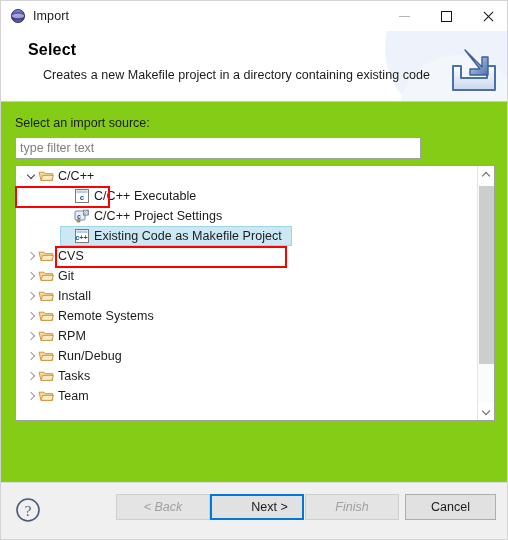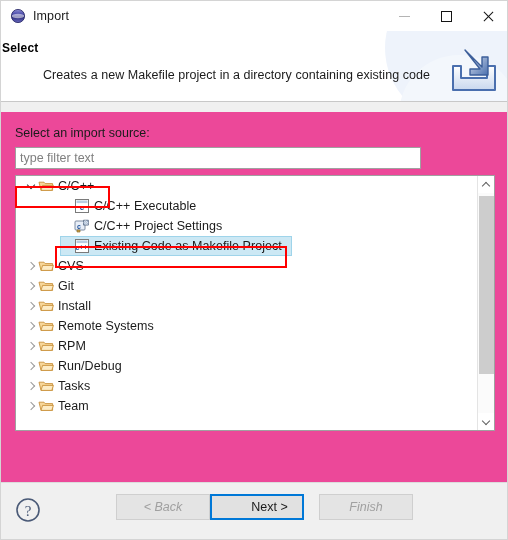--- a/index.html
+++ b/index.html
@@ -93,22 +93,22 @@
     left: 0; top: 30px;
     width: 508px;
     height: 71px;
     background: #ffffff;
     border-bottom: 1px solid #c8c8c8;
     box-sizing: border-box;
     overflow: hidden;
   }
   #header-title {
     position: absolute;
-    left: 1px; top: 10px;
-    font-size: 12px;
+    left: 27px; top: 10px;
+    font-size: 16px;
     font-weight: bold;
     color: #000000;
     letter-spacing: .2px;
   }
   #header-desc {
     position: absolute;
     left: 14px; top: 37px;
     font-size: 12.5px;
     color: #1b1b1b;
     letter-spacing: .05px;
@@ -135,22 +135,21 @@
     right: 9px; top: 13px;
     width: 52px; height: 52px;
   }
 
   
   #body {
     position: absolute;
     left: 0; top: 101px;
     width: 508px;
     height: 380px;
-    background: #ec4899;
-    margin-top: 10px;
+    background: #84cc16;
   }
   #source-label {
     position: absolute;
     left: 14px; top: 14px;
     font-size: 12.5px;
     color: #1b1b1b;
   }
   #filter-input {
     position: absolute;
     left: 14px; top: 35px;
@@ -338,21 +337,21 @@
   }
   .btn.disabled { color: #a0a0a0; background: #e4e4e4; border-color: #cfcfcf; font-style: italic; }
   .btn.default {
     border: 2px solid #0078d7;
     background: #e1e1e1;
     line-height: 22px;
     padding-left: 25px;
   }
   #btn-back   { left: 115px; width: 94px; }
   #btn-next   { left: 209px; width: 94px; }
-  #btn-finish { left: 318px; width: 94px; }
+  #btn-finish { left: 304px; width: 94px; }
   #btn-cancel { left: 404px; width: 91px; }
 
   
   #watermark {
     position: absolute;
     left: 172px; top: 506px;
     font-family: "Liberation Serif", serif;
     font-size: 18px;
     color: #d8d4cc;
     white-space: nowrap;
@@ -601,18 +600,19 @@
 
   <div id="footer">
     <svg id="help-btn" viewBox="0 0 26 26">
       <circle cx="13" cy="13" r="11" fill="none" stroke="#4a5a77" stroke-width="1.6"></circle>
       <text x="13" y="18.5" font-family="Liberation Serif, serif" font-size="15" fill="#4a5a77" text-anchor="middle">?</text>
     </svg>
 
     <button id="btn-back" class="btn disabled">&lt; Back</button>
     <button id="btn-next" class="btn default">Next &gt;</button>
     <button id="btn-finish" class="btn disabled">Finish</button>
+    <button id="btn-cancel" class="btn">Cancel</button>
   </div>
 
   <div id="annot-cpp" class="annot"></div>
   <div id="annot-exist" class="annot"></div>
 
 </div>
 
 </body></html>

